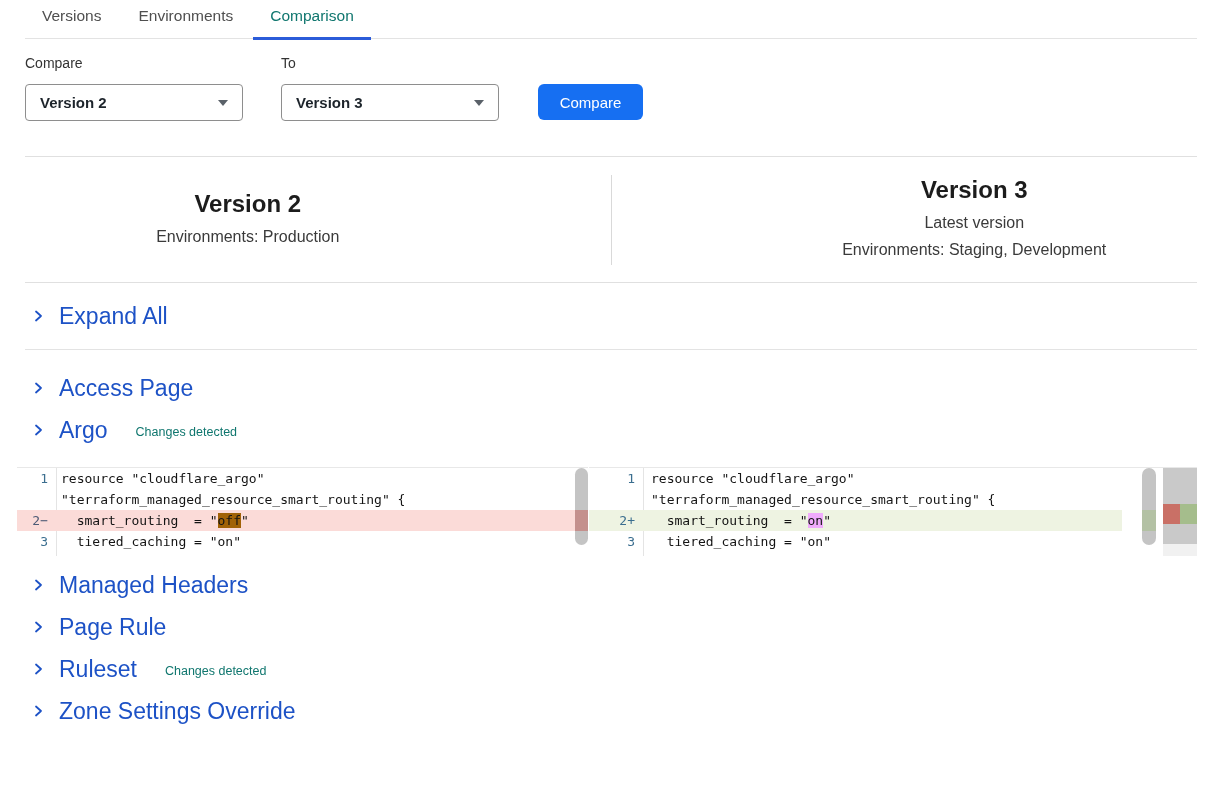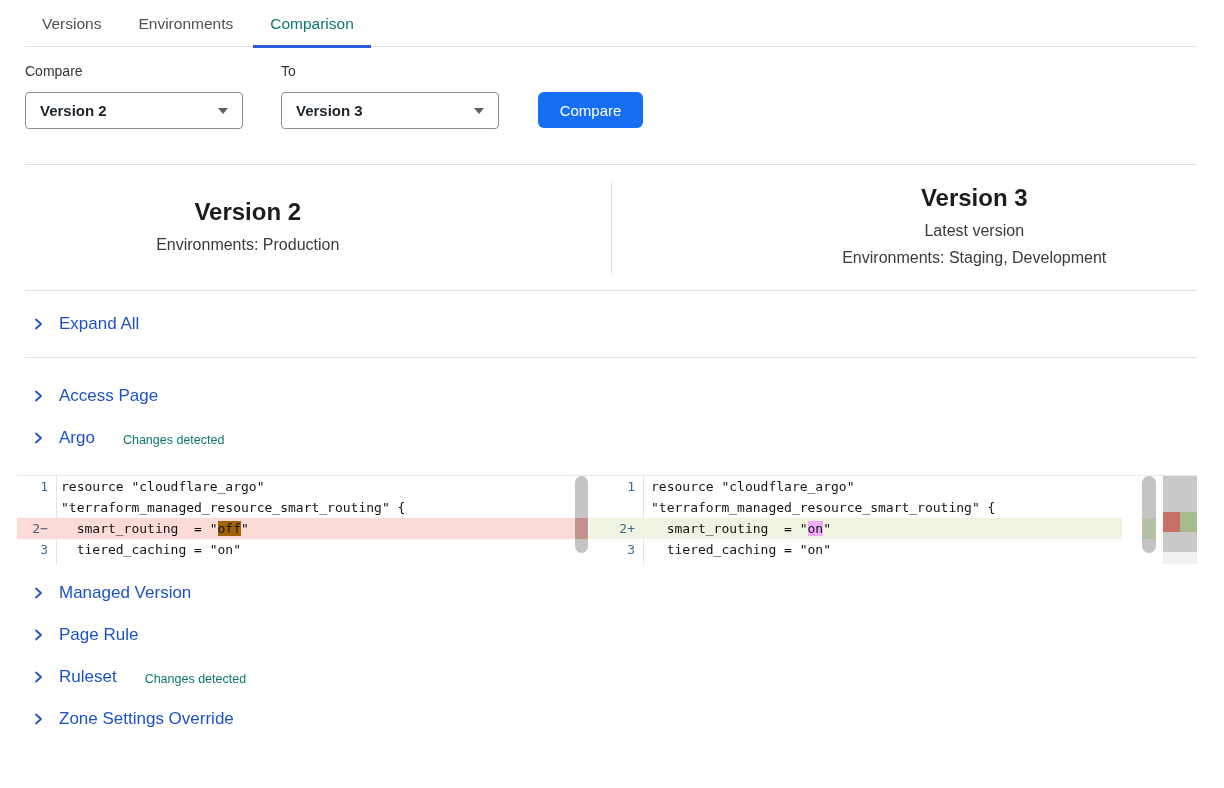--- a/index.html
+++ b/index.html
@@ -1,21 +1,21 @@
 <!DOCTYPE html>
 <html><head>
 <meta charset="utf-8">
 <style>
   * { margin:0; padding:0; box-sizing:border-box; }
   html,body { width:1224px; height:788px; background:#fff; overflow:hidden;
     font-family:"Liberation Sans","DejaVu Sans",sans-serif; color:#1f1f1f; }
   .page { padding:0 27px 0 25px; }
 
   
-  .tabs { display:flex; padding-top:8px; border-bottom:1px solid #e3e3e3; }
+  .tabs { display:flex; padding-top:0; border-bottom:1px solid #e3e3e3; }
   .tab { position:relative; padding:7px 17px 13px; font-size:15.5px; color:#4f4f4f;
     margin-right:3px; cursor:pointer; }
   .tab.active { color:#0f766e; }
   .tab.active::after { content:""; position:absolute; left:0; right:0; bottom:-2px;
     height:3px; background:#2b5cd9; }
 
   
   .controls { display:flex; margin-top:16px; align-items:flex-end; }
   .ctl-group { display:flex; flex-direction:column; }
   .ctl-label { font-size:14px; color:#333; line-height:17px; margin-bottom:12px; }
@@ -38,21 +38,21 @@
   .vsub { font-size:16px; color:#3a3a3a; line-height:27px; }
   .vdivider { width:1px; background:#d9d9d9; height:90px; }
 
   
   .expand-row { border-bottom:1px solid #e3e3e3; padding:21px 0; display:flex; align-items:center; cursor:pointer; }
 
   
   .sections { margin-top:17px; }
   .section-row { display:flex; align-items:center; padding:9px 0; cursor:pointer; }
   .chev { width:16px; height:16px; margin-left:5px; margin-right:13px; flex:none; }
-  .link-label { font-size:17px; color:#1d52c6; line-height:24px; }
+  .link-label { font-size:23px; color:#1d52c6; line-height:24px; }
   .badge { font-size:12.5px; color:#0f766e; margin-left:28px; padding-top:3px; }
 
   
   .diff { display:flex; margin:16px 0 8px -8px; }
   .panel { position:relative; height:89px; overflow:hidden; border-top:1px solid #e8e8e8;
     font-family:"DejaVu Sans Mono","Liberation Mono",monospace; font-size:13px; background:#fff; }
   .panel.left  { width:571px; margin-right:1px; }
   .panel.right { width:608px; }
   .drow { display:flex; height:21px; line-height:21px; }
   .gut { flex:none; text-align:right; padding-right:8px; color:#3b6e8f;
@@ -204,21 +204,21 @@
           <div class="blk red"></div>
           <div class="blk green"></div>
         </div>
       </div>
     </div>
 
     <div class="section-row">
       <svg class="chev" viewBox="0 0 16 16" fill="none">
         <polyline points="6,3.5 11,8 6,12.5" stroke="#1d52c6" stroke-width="1.8" stroke-linecap="round" stroke-linejoin="round"></polyline>
       </svg>
-      <span class="link-label">Managed Version</span>
+      <span class="link-label">Managed Headers</span>
     </div>
 
     <div class="section-row">
       <svg class="chev" viewBox="0 0 16 16" fill="none">
         <polyline points="6,3.5 11,8 6,12.5" stroke="#1d52c6" stroke-width="1.8" stroke-linecap="round" stroke-linejoin="round"></polyline>
       </svg>
       <span class="link-label">Page Rule</span>
     </div>
 
     <div class="section-row">

